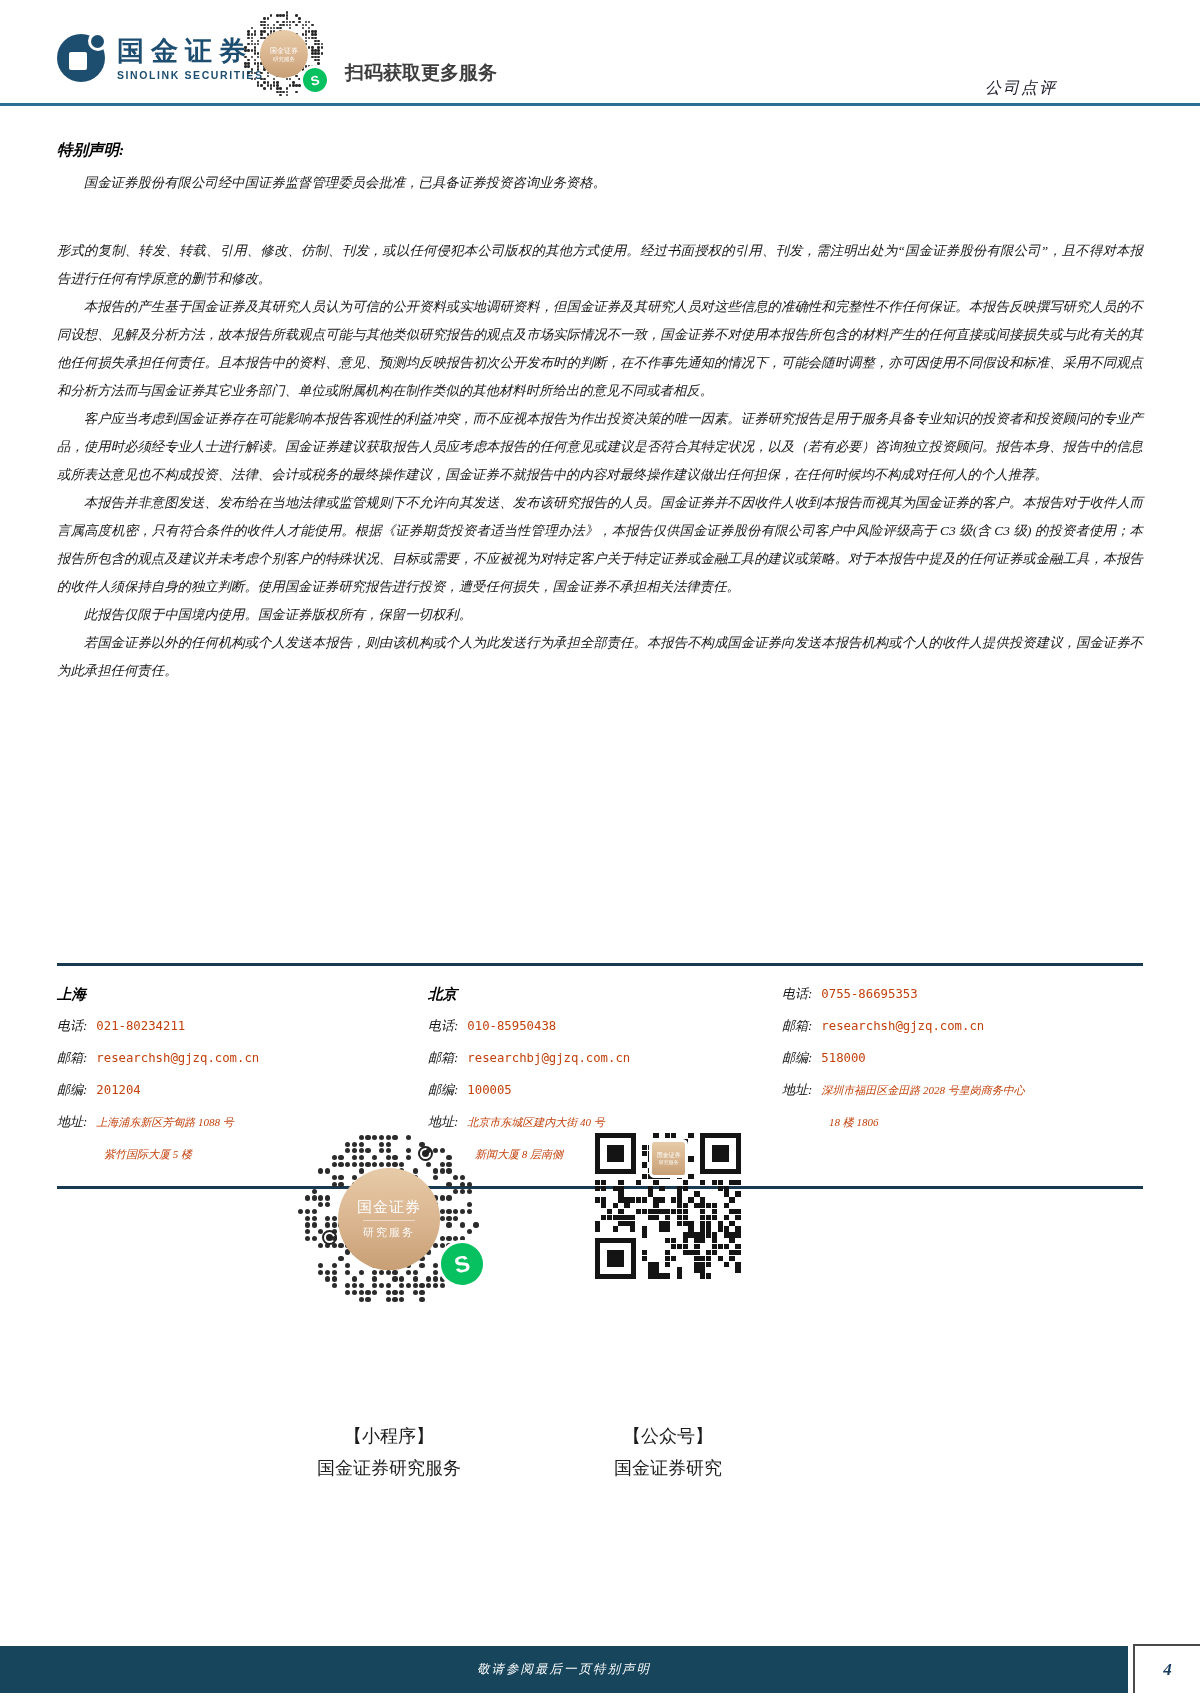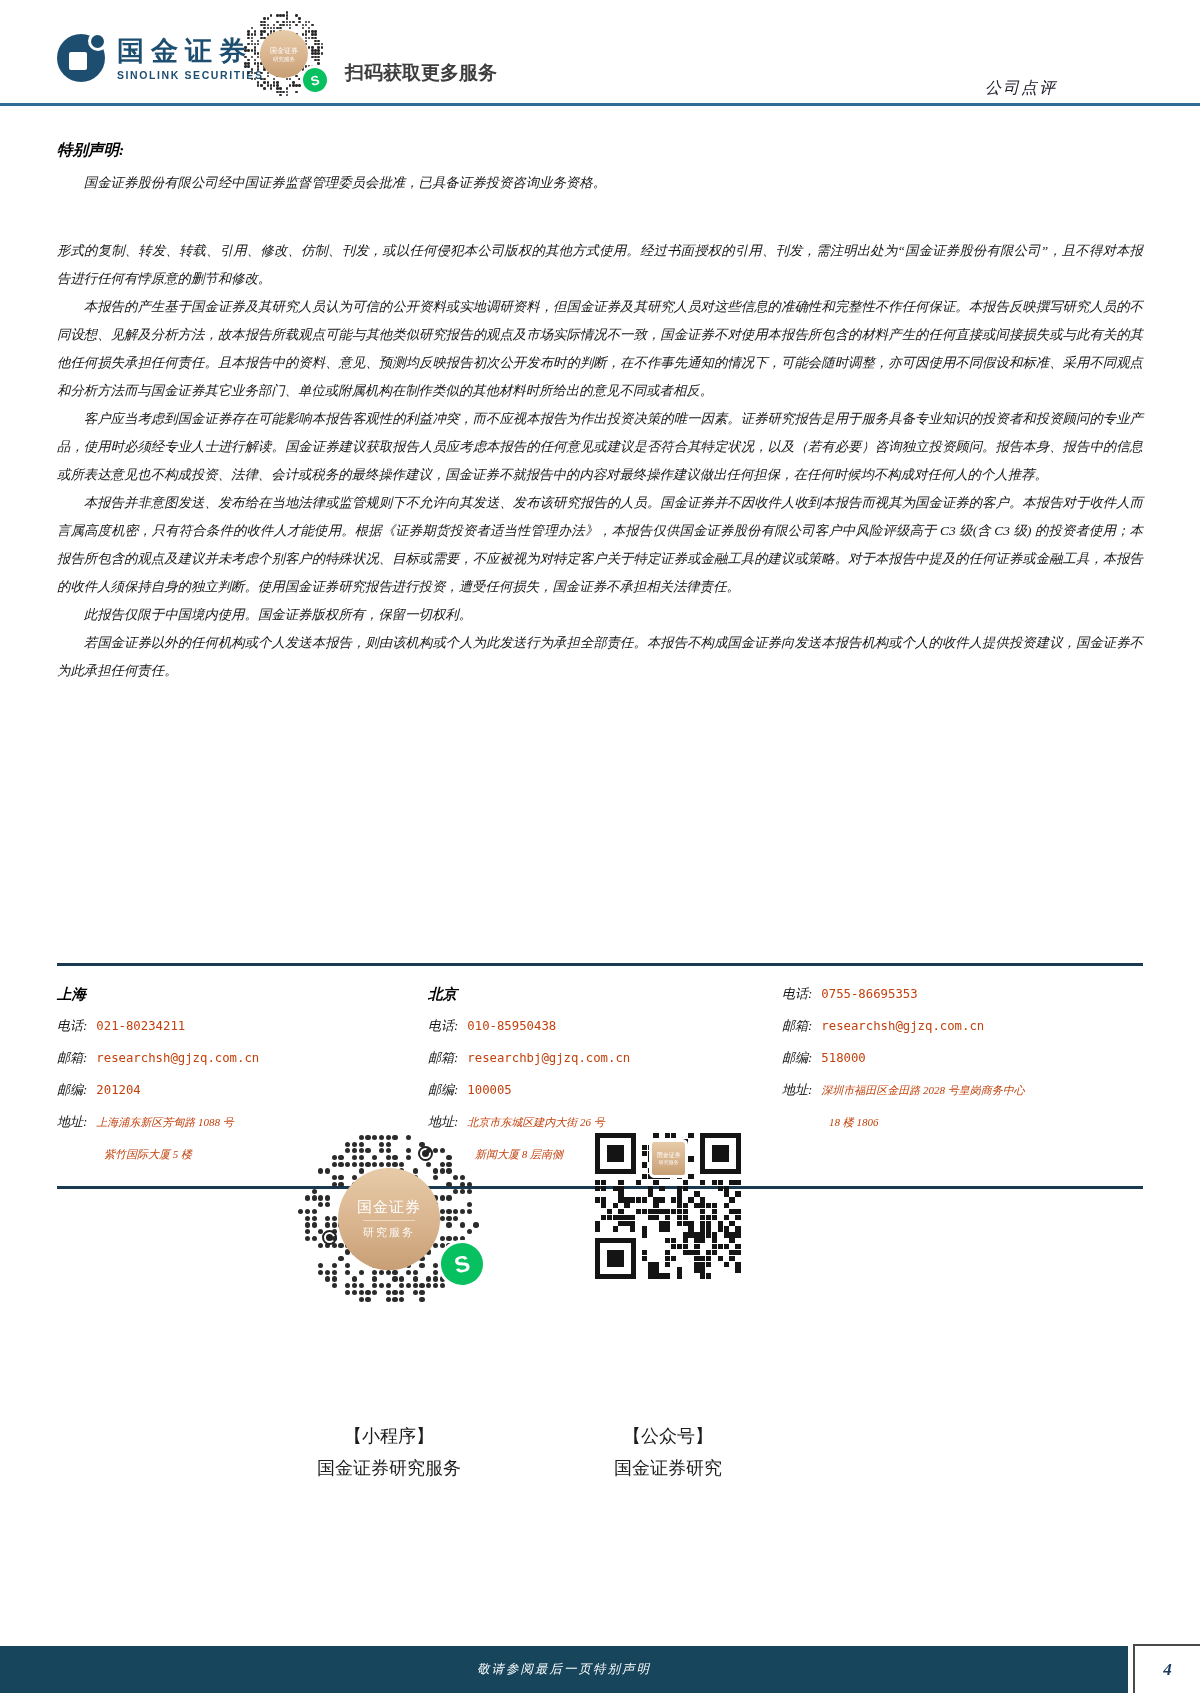--- a/index.html
+++ b/index.html
@@ -338,21 +338,21 @@
     <div class="crow"><span class="lbl">邮编:</span><span class="val">201204</span></div>
     <div class="crow"><span class="lbl">地址:</span><span class="val kai">上海浦东新区芳甸路 1088 号</span></div>
     <div class="crow addr2"><span class="val kai">紫竹国际大厦 5 楼</span></div>
   </div>
 
   <div class="ccol c2">
     <div class="city">北京</div>
     <div class="crow"><span class="lbl">电话:</span><span class="val">010-85950438</span></div>
     <div class="crow"><span class="lbl">邮箱:</span><span class="val">researchbj@gjzq.com.cn</span></div>
     <div class="crow"><span class="lbl">邮编:</span><span class="val">100005</span></div>
-    <div class="crow"><span class="lbl">地址:</span><span class="val kai">北京市东城区建内大街 26 号</span></div>
+    <div class="crow"><span class="lbl">地址:</span><span class="val kai">北京市东城区建内大街 40 号</span></div>
     <div class="crow addr2"><span class="val kai">新闻大厦 8 层南侧</span></div>
   </div>
 
   <div class="ccol c3">
     <div class="crow"><span class="lbl">电话:</span><span class="val">0755-86695353</span></div>
     <div class="crow"><span class="lbl">邮箱:</span><span class="val">researchsh@gjzq.com.cn</span></div>
     <div class="crow"><span class="lbl">邮编:</span><span class="val">518000</span></div>
     <div class="crow"><span class="lbl">地址:</span><span class="val kai">深圳市福田区金田路 2028 号皇岗商务中心</span></div>
     <div class="crow addr2"><span class="val kai">18 楼 1806</span></div>
   </div>

